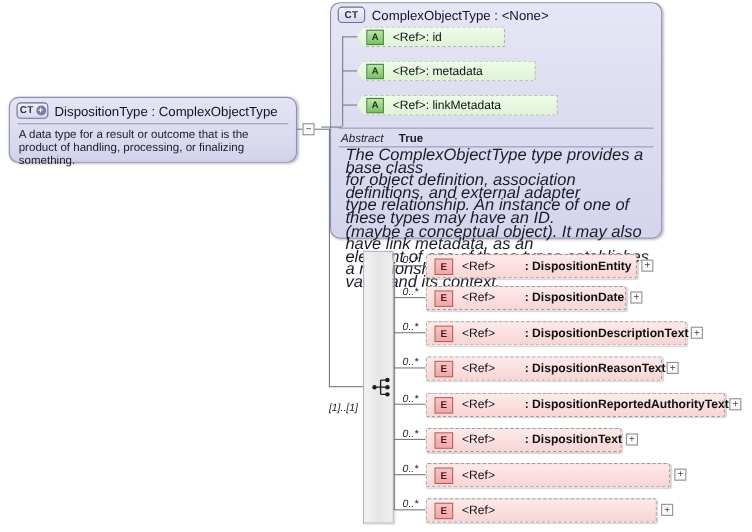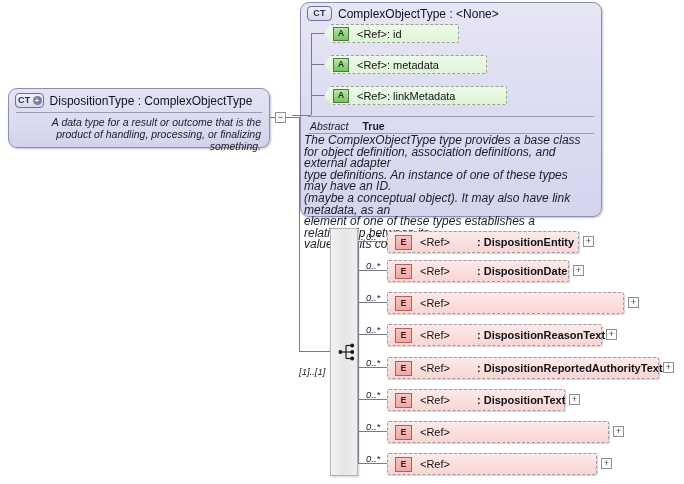--- a/index.html
+++ b/index.html
@@ -47,25 +47,23 @@
     padding-left: 6px;
     gap: 6px;
   }
   #disposition-type .divider {
     height: 1px;
     background: #9a9ab8;
     margin: 0 7px 0 7px;
   }
   #disposition-type .doc {
     padding: 3px 8px 0 8px;
-    font-style: italic;
     font-size: 10.5px;
     line-height: 12px;
     color: #1c1c28;
-    text-align: right;
   }
   .title-text {
     font-size: 12px;
     color: #111122;
     white-space: nowrap;
   }
 
   
   .badge-ct {
     display: inline-flex;
@@ -129,23 +127,23 @@
   }
   #complex-object-type .abstract-row {
     display: flex;
     gap: 14px;
     padding: 3px 9px 1px 9px;
     font-size: 10.5px;
   }
   #complex-object-type .abstract-row .k { font-style: italic; color:#1c1c28; }
   #complex-object-type .abstract-row .v { font-weight: bold; color:#1c1c28; }
   #complex-object-type .cot-doc {
-    padding: 1px 9px 0 3px;
+    padding: 1px 9px 0 13px;
     font-style: italic;
-    font-size: 12px;
+    font-size: 15px;
     line-height: 11.6px;
     color: #1c1c28;
   }
 
   
   .attr-row {
     position: absolute;
     height: 19px;
     display: flex;
     align-items: center;
@@ -345,21 +343,21 @@
 
     <div class="cot-divider"></div>
     <div class="abstract-row">
       <span class="k">Abstract</span>
       <span class="v">True</span>
     </div>
     <div class="cot-divider" style="margin-top:0px;"></div>
     <div class="cot-doc">
       <div>The ComplexObjectType type provides a base class</div>
       <div>for object definition, association definitions, and external adapter</div>
-      <div>type definitions. An instance of one of these types may have an ID.</div>
+      <div>type relationship. An instance of one of these types may have an ID.</div>
       <div>(maybe a conceptual object). It may also have link metadata, as an</div>
       <div>element of one of these types establishes a relationship between its</div>
       <div>value and its context.</div>
     </div>
   </div>
 
   <div id="sequence-group"></div>
   <div class="card-seq" style="left:299px; top:338px;margin-top:28px;">[1]..[1]</div>
   <svg id="sequence-icon" viewBox="0 0 20 18">
     <circle cx="2.5" cy="9" r="2" fill="#1b1b1b"></circle>
@@ -396,20 +394,21 @@
     <span class="ico">E</span>
     <span class="ref">&lt;Ref&gt;</span>
     <span class="nm">: DispositionDate</span>
   </div>
   <div class="plus-box" style="left:573px; top:265px;">+</div>
 
   <div class="card" style="left:366px; top:292px;">0..*</div>
   <div class="elem-row" style="left:387px; top:292px; width:237px;">
     <span class="ico">E</span>
     <span class="ref">&lt;Ref&gt;</span>
+    <span class="nm">: DispositionDescriptionText</span>
   </div>
   <div class="plus-box" style="left:628px; top:297px;">+</div>
 
   <div class="card" style="left:366px; top:324px;">0..*</div>
   <div class="elem-row" style="left:387px; top:324px; width:215px;">
     <span class="ico">E</span>
     <span class="ref">&lt;Ref&gt;</span>
     <span class="nm">: DispositionReasonText</span>
   </div>
   <div class="plus-box" style="left:606px; top:329px;">+</div>

